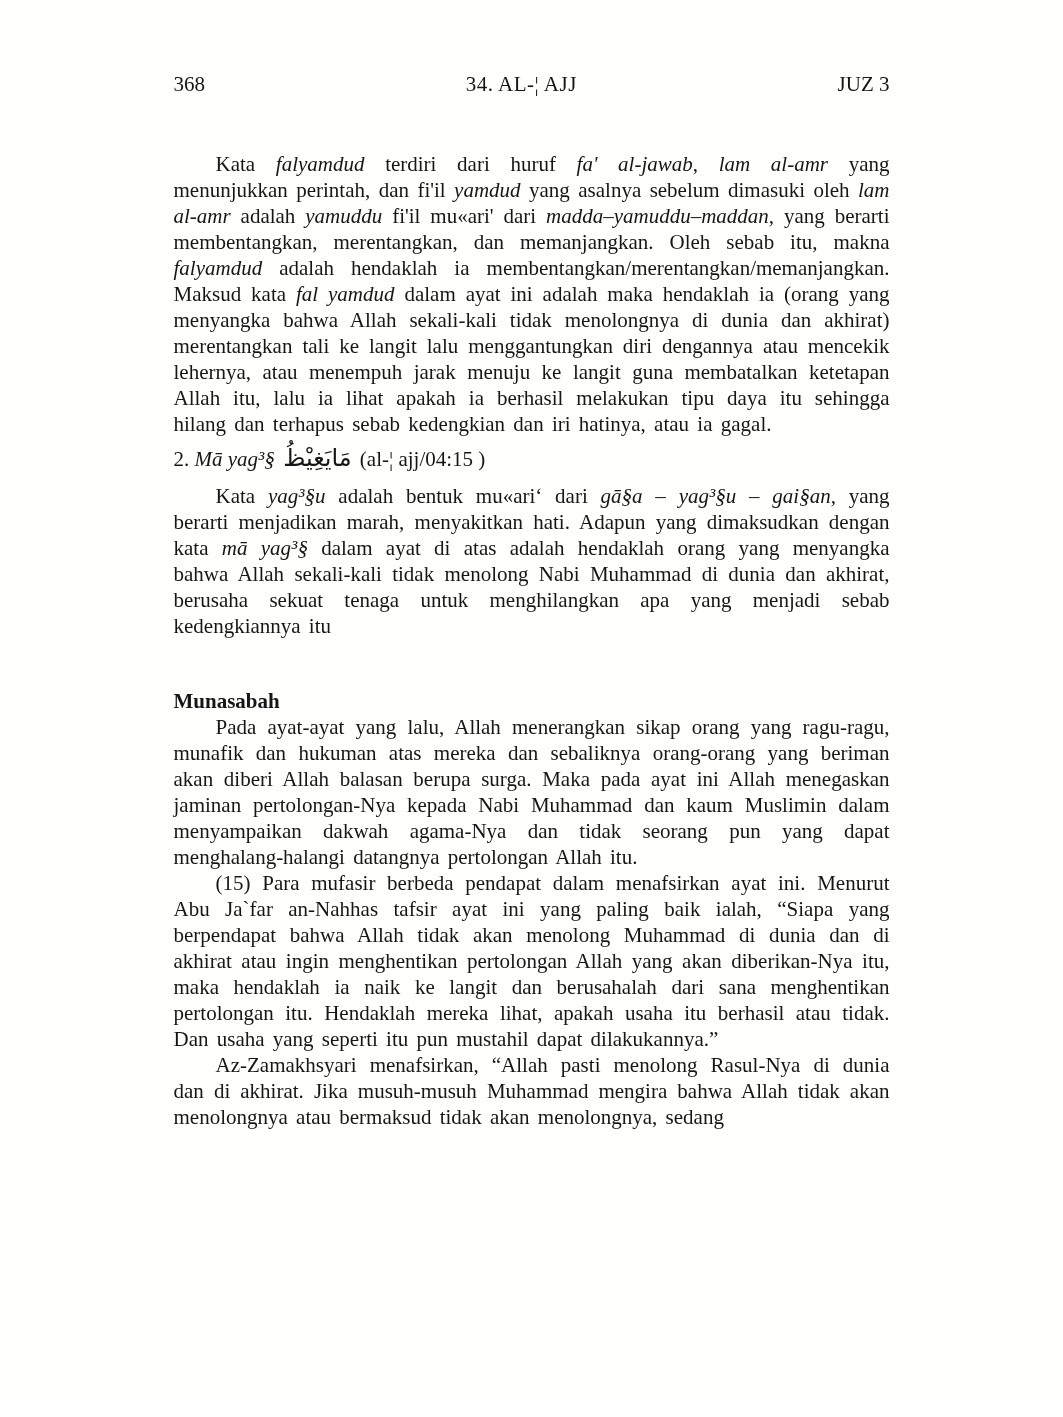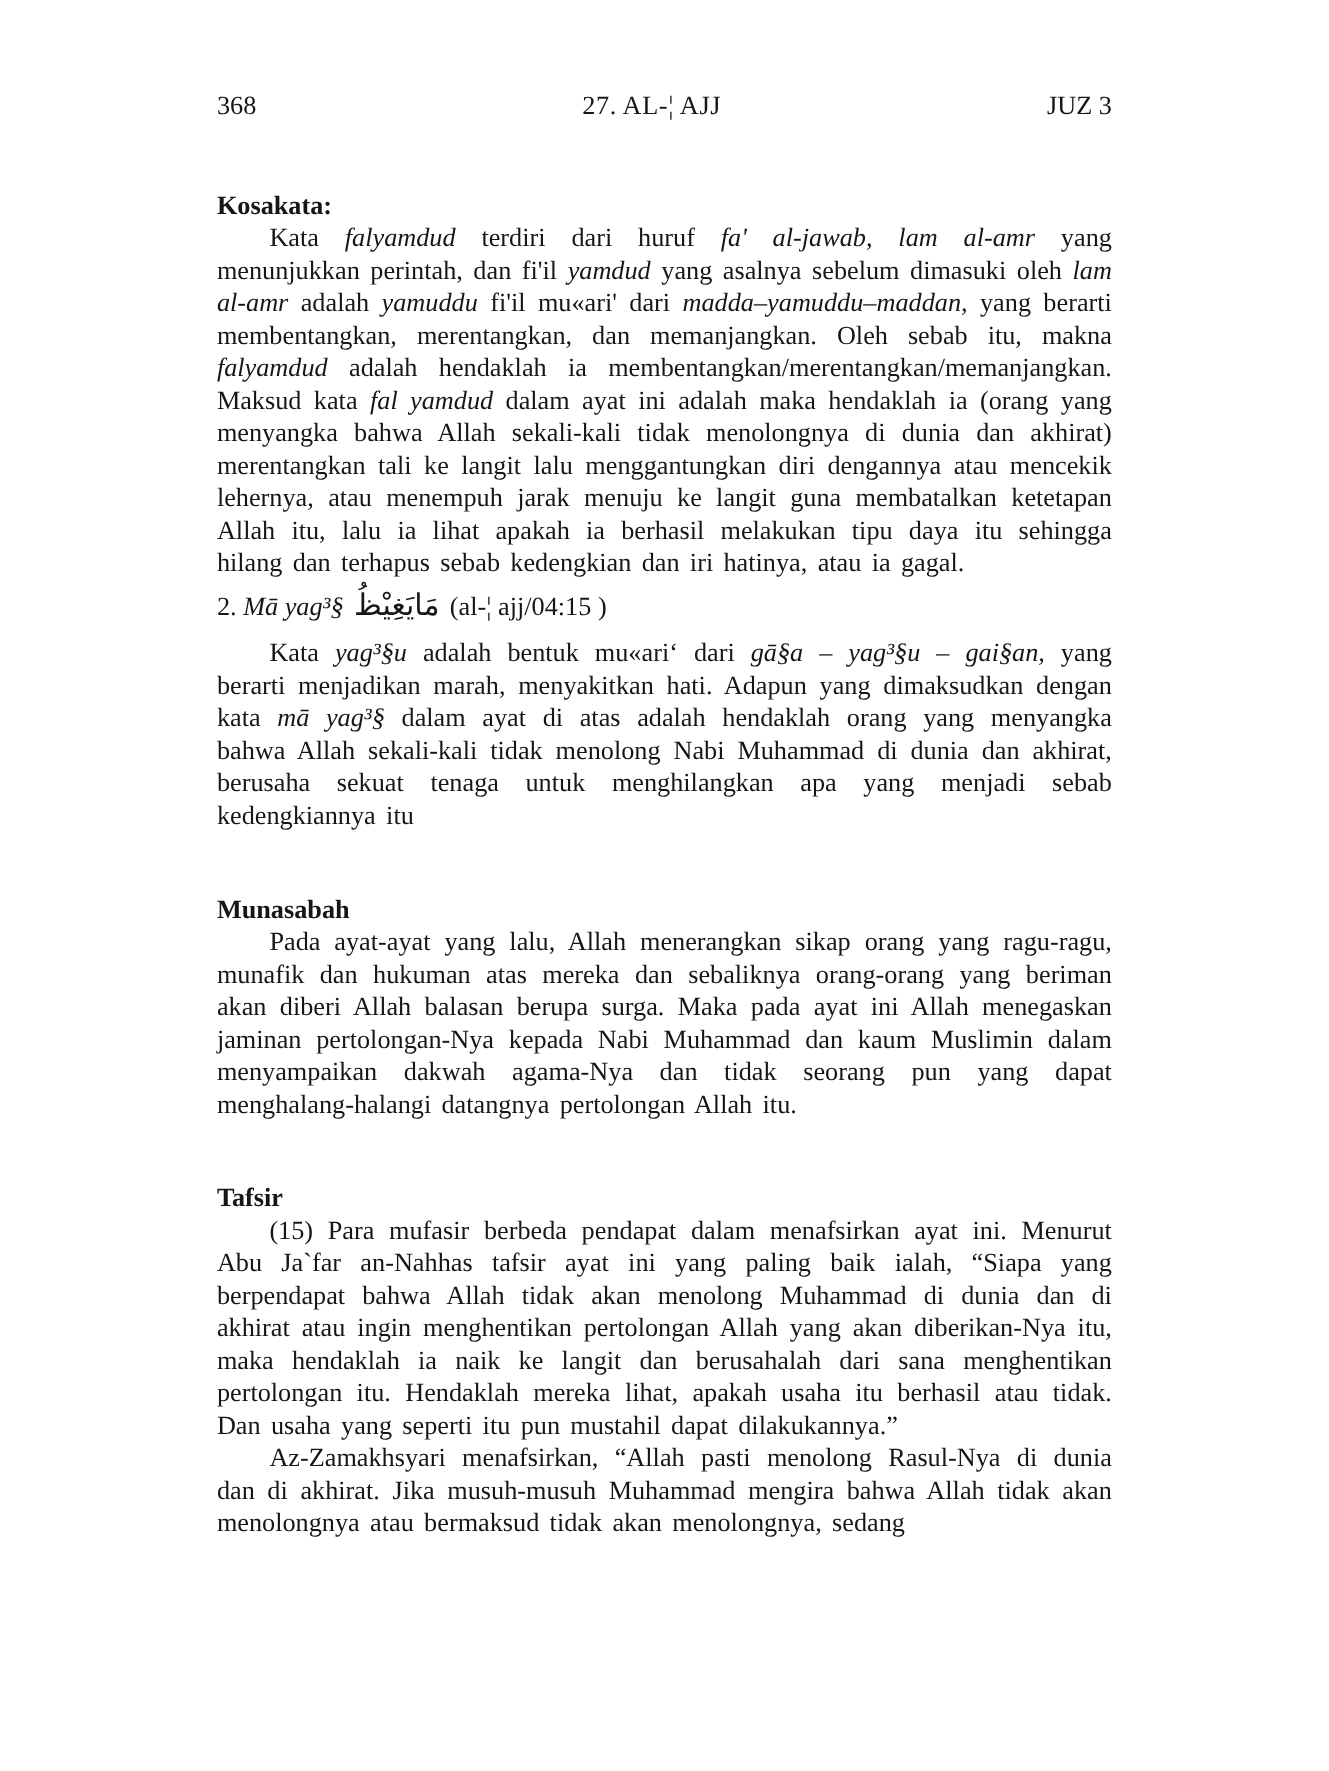--- a/index.html
+++ b/index.html
@@ -57,38 +57,36 @@
   }
 </style>
 </head>
 <body>
 
 <div class="page">
   <div class="content">
 
     <header class="page-header">
       <span>368</span>
-      <span class="chapter">27. AL-¦ AJJ</span>
+      <span class="chapter">34. AL-¦ AJJ</span>
       <span>JUZ 3</span>
     </header>
 
     <section>
-      <h2 class="h h-kosakata">Kosakata:</h2>
 
       <p class="para"><span>Kata </span><span class="it">falyamdud</span><span> terdiri dari huruf </span><span class="it">fa' al-jawab</span><span>, </span><span class="it">lam al-amr</span><span> yang menunjukkan perintah, dan fi'il </span><span class="it">yamdud</span><span> yang asalnya sebelum dimasuki oleh </span><span class="it">lam al-amr</span><span> adalah </span><span class="it">yamuddu</span><span> fi'il mu«ari' dari </span><span class="it">madda–yamuddu–maddan,</span><span> yang berarti membentangkan, merentangkan, dan memanjangkan. Oleh sebab itu, makna </span><span class="it">falyamdud</span><span> adalah hendaklah ia membentangkan/merentangkan/memanjangkan. Maksud kata </span><span class="it">fal yamdud</span><span> dalam ayat ini adalah maka hendaklah ia (orang yang menyangka bahwa Allah sekali-kali tidak menolongnya di dunia dan akhirat) merentangkan tali ke langit lalu menggantungkan diri dengannya atau mencekik lehernya, atau menempuh jarak menuju ke langit guna membatalkan ketetapan Allah itu, lalu ia lihat apakah ia berhasil melakukan tipu daya itu sehingga hilang dan terhapus sebab kedengkian dan iri hatinya, atau ia gagal.</span></p>
 
       <div class="item-label"><span>2. </span><span class="it">Mā yag³§</span><span> </span><span class="ar">مَايَغِيْظُ</span><span> (al-¦ ajj/04:15 )</span></div>
       <p class="para"><span>Kata </span><span class="it">yag³§u</span><span> adalah bentuk mu«ari‘ dari </span><span class="it">gā§a – yag³§u – gai§an,</span><span> yang berarti menjadikan marah, menyakitkan hati. Adapun yang dimaksudkan dengan kata </span><span class="it">mā yag³§</span><span> dalam ayat di atas adalah hendaklah orang yang menyangka bahwa Allah sekali-kali tidak menolong Nabi Muhammad di dunia dan akhirat, berusaha sekuat tenaga untuk menghilangkan apa yang menjadi sebab kedengkiannya itu</span></p>
     </section>
 
     <section>
       <h2 class="h h-munasabah">Munasabah</h2>
       <p class="para"><span>Pada ayat-ayat yang lalu, Allah menerangkan sikap orang yang ragu-ragu, munafik dan hukuman atas mereka dan sebaliknya orang-orang yang beriman akan diberi Allah balasan berupa surga. Maka pada ayat ini Allah menegaskan jaminan pertolongan-Nya kepada Nabi Muhammad dan kaum Muslimin dalam menyampaikan dakwah agama-Nya dan tidak seorang pun yang dapat menghalang-halangi datangnya pertolongan Allah itu.</span></p>
     </section>
 
     <section>
-      <h2 class="h h-tafsir">Tafsir</h2>
       <p class="para"><span>(15) Para mufasir berbeda pendapat dalam menafsirkan ayat ini. Menurut Abu Ja`far an-Nahhas tafsir ayat ini yang paling baik ialah, “Siapa yang berpendapat bahwa Allah tidak akan menolong Muhammad di dunia dan di akhirat atau ingin menghentikan pertolongan Allah yang akan diberikan-Nya itu, maka hendaklah ia naik ke langit dan berusahalah dari sana menghentikan pertolongan itu. Hendaklah mereka lihat, apakah usaha itu berhasil atau tidak. Dan usaha yang seperti itu pun mustahil dapat dilakukannya.”</span></p>
       <p class="para"><span>Az-Zamakhsyari menafsirkan, “Allah pasti menolong Rasul-Nya di dunia dan di akhirat. Jika musuh-musuh Muhammad mengira bahwa Allah tidak akan menolongnya atau bermaksud tidak akan menolongnya, sedang</span></p>
     </section>
 
   </div>
 </div>
 
 </body></html>

